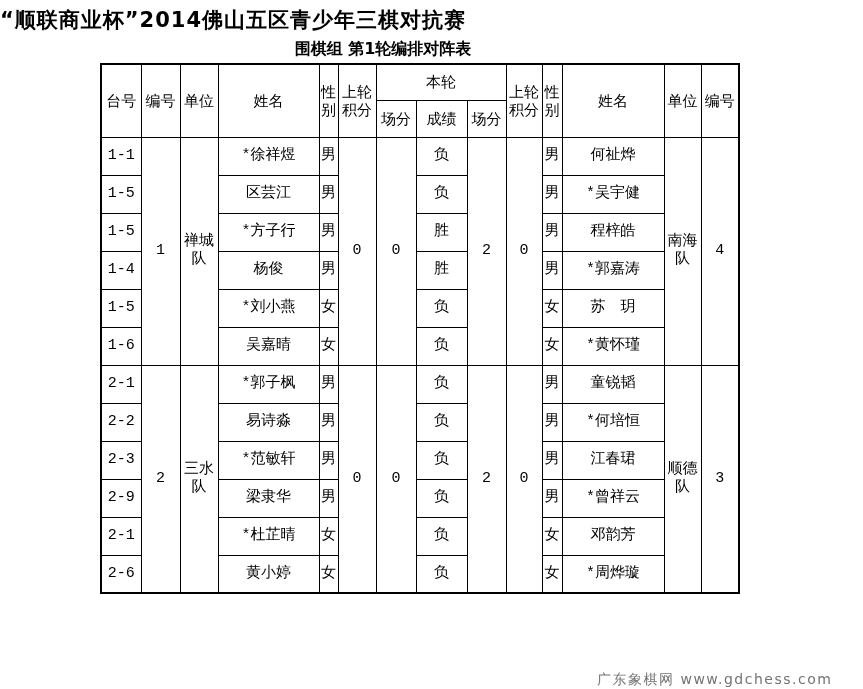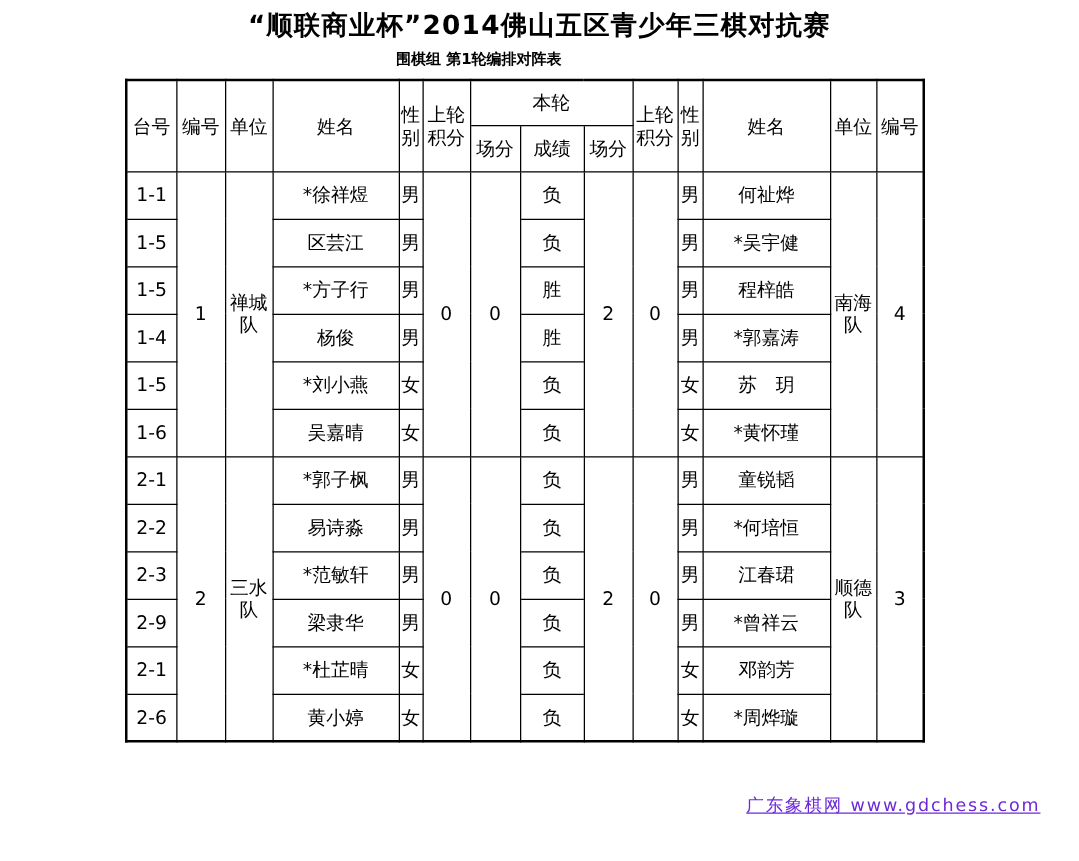--- a/index.html
+++ b/index.html
@@ -6,56 +6,55 @@
   body {
     width:863px; height:689px;
     background:#ffffff;
     font-family:"DejaVu Sans", "Liberation Sans", sans-serif;
     position:relative;
     color:#000;
     overflow:hidden;
   }
   .page-title {
     position:absolute; top:6px; left:0; width:863px;
-    text-align:center;
+    text-align:left;
     font-size:21px; font-weight:bold;
     letter-spacing:1px;
   }
   .page-subtitle {
     position:absolute; top:39px; left:0; width:766px;
     text-align:center;
-    font-size:12px; font-weight:bold;
+    font-size:16px; font-weight:bold;
   }
   table.pairing {
     position:absolute; left:100px; top:63px;
     border-collapse:collapse;
     table-layout:fixed;
     border:2px solid #000;
   }
   table.pairing th, table.pairing td {
     border:1px solid #000;
     text-align:center;
     vertical-align:middle;
     font-size:15px;
     font-weight:normal;
     padding:0 1px;
     line-height:1.2;
     overflow:hidden;
     word-break:break-all;
   }
   thead tr.hdr-top { height:36px; }
   thead tr.hdr-bottom { height:37px; }
-  tbody tr { height:38px; }
+  tbody tr { height:38px;font-family:Liberation Mono, monospace; }
   .watermark {
-    position:absolute; top:636px; left:597px;
-    color:#6d28d9;
+    position:absolute; top:671px; left:597px;
+    color:#737373;
     font-size:14px;
     letter-spacing:1.5px;
     white-space:nowrap;
-    text-decoration:underline;
   }
 </style>
 </head>
 <body>
 
 <div class="page-title">“顺联商业杯”2014佛山五区青少年三棋对抗赛</div>
 <div class="page-subtitle">围棋组 第1轮编排对阵表</div>
 
 <table class="pairing">
   <colgroup>

